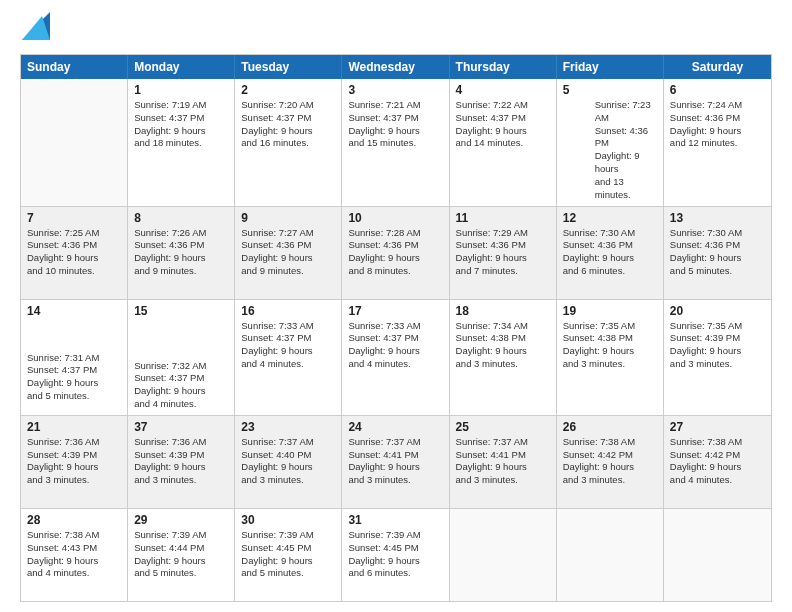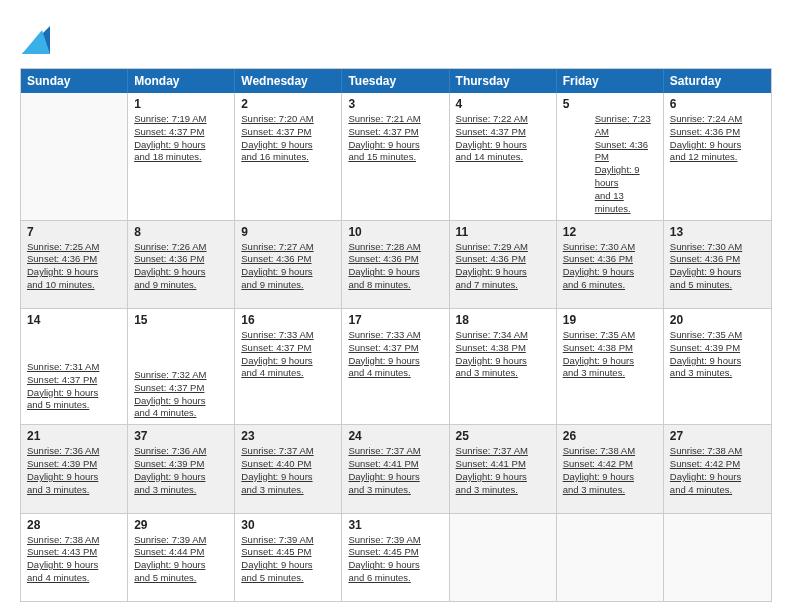--- a/index.html
+++ b/index.html
@@ -6,21 +6,21 @@
     body {
       width: 792px;
       height: 612px;
       font-family: Arial, sans-serif;
       background: #fff;
       overflow: hidden;
     }
     .page {
       width: 792px;
       height: 612px;
-      padding: 30px 20px 10px 20px;
+      padding: 16px 20px 10px 20px;
       display: flex;
       flex-direction: column;
     }
     .header {
       display: flex;
       justify-content: space-between;
       align-items: flex-start;
       margin-bottom: 10px;
     }
     .logo {
@@ -70,20 +70,21 @@
     .cal-header-cell {
       color: #fff;
       font-size: 12px;
       font-weight: bold;
       padding: 5px 6px;
       text-align: left;
       border-right: 1px solid #3080c0;
     }
     .cal-header-cell:last-child {
       border-right: none;
+      text-align: center;
     }
     .cal-body {
       flex: 1;
       display: flex;
       flex-direction: column;
     }
     .cal-row {
       display: grid;
       grid-template-columns: repeat(7, 1fr);
       flex: 1;
@@ -112,21 +113,20 @@
     .day-num {
       font-size: 12px;
       font-weight: bold;
       margin-bottom: 2px;
       color: #222;
     }
     .day-info {
       line-height: 1.35;
       font-size: 9.5px;
       color: #333;
-      text-decoration: underline;
     }
   </style>
 </head>
 <body>
 
 <div class="page">
   <div class="header">
     <div class="logo">
       <div class="logo-text">
         <span></span>
@@ -140,22 +140,22 @@
     <div class="title-block">
       <div class="month-title"></div>
       <div class="location"></div>
     </div>
   </div>
 
   <div class="calendar">
     <div class="cal-header" id="cal-header">
         <div class="cal-header-cell">Sunday</div>
         <div class="cal-header-cell">Monday</div>
+        <div class="cal-header-cell">Tuesday</div>
         <div class="cal-header-cell">Wednesday</div>
-        <div class="cal-header-cell">Tuesday</div>
         <div class="cal-header-cell">Thursday</div>
         <div class="cal-header-cell">Friday</div>
         <div class="cal-header-cell">Saturday</div>
       </div>
     <div class="cal-body" id="cal-body">
         <div class="cal-row">
           <div class="cal-cell empty"></div>
           <div class="cal-cell">
             <div class="day-num">1</div>
             <div class="day-info" style="white-space: pre-line;">Sunrise: 7:19 AM

